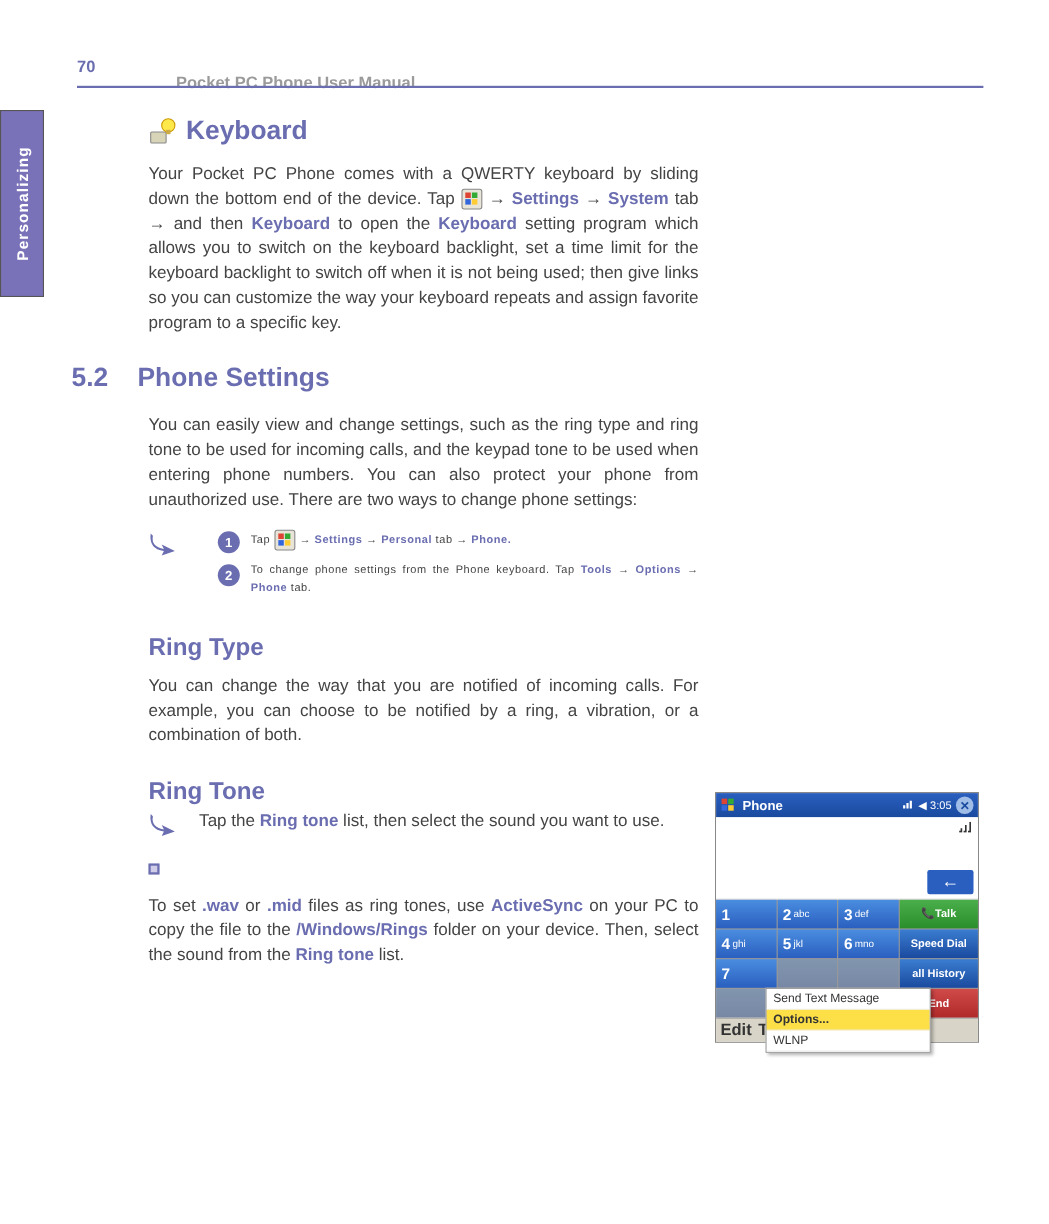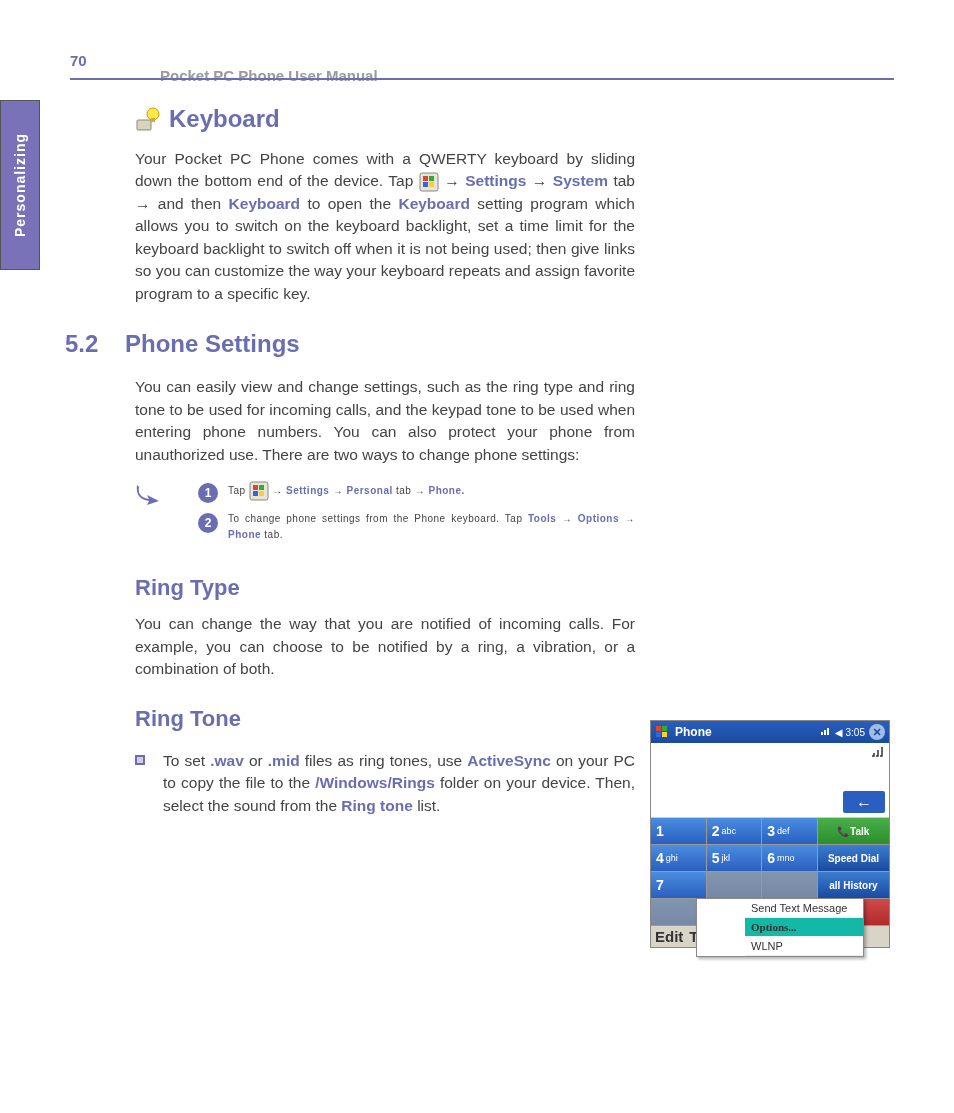--- a/index.html
+++ b/index.html
@@ -172,20 +172,21 @@
     color: #444;
     flex: 1;
     text-align: justify;
   }
   .tip-text .term { color: #6a6db0; font-weight: bold; }
   .bullet-row {
     display: flex;
     align-items: flex-start;
     gap: 18px;
     margin-top: 18px;
+    flex-direction: column;
   }
   .bullet-sq {
     width: 10px;
     height: 10px;
     border: 2px solid #6a6db0;
     background: #d0cde8;
     margin-top: 5px;
     flex-shrink: 0;
   }
   .bullet-text {
@@ -270,37 +271,35 @@
     font-weight: bold;
     font-size: 10px;
     padding-left: 0;
   }
   .key.fn.green { background: linear-gradient(#4aaf4a,#2a8f2a); }
   .key.fn.red { background: linear-gradient(#d04a4a,#b02a2a); }
   .popup {
     position: absolute;
     top: 177px;
     left: 45px;
-    width: 168px;
+    width: 150px;
     background: #fff;
     border: 1px solid #888;
     box-shadow: 2px 2px 3px rgba(0,0,0,0.3);
     z-index: 10;
-    padding-left: 48px;
   }
   .popup .item {
     padding: 3px 6px;
     font-size: 11px;
     border-bottom: 1px solid #eee;
     background: #fff;
   }
   .popup .item.sel {
-    background: #14b8a6;
-    font-weight: bold;
-    font-family: Liberation Serif, serif;
+    background: #fde047;
+    font-weight: bold;
   }
   .phone-bottom {
     background: #d8d4c8;
     height: 22px;
     display: flex;
     align-items: center;
     padding: 0 4px;
     gap: 6px;
     border-top: 1px solid #999;
   }
@@ -384,20 +383,30 @@
             </div>
           </div>
         </div>
       </div>
     </div>
 
     <h2 class="sub">Ring Type</h2>
     <p class="para">You can change the way that you are notified of incoming calls. For example, you can choose to be notified by a ring, a vibration, or a combination of both.</p>
 
     <h2 class="sub" style="margin-bottom:4px;">Ring Tone</h2>
+    <div class="tip-row" style="margin-top:0;">
+      <span class="arrow-icon">
+        <svg width="28" height="24" viewBox="0 0 28 24">
+            <path d="M4 4 Q 2 14 14 16 L 12 12 L 24 18 L 12 22 L 14 18 Q 0 16 2 2 Z" fill="#6a6db0"></path>
+          </svg>
+      </span>
+      <div class="tip-text">
+        <span>Tap the </span><span class="term">Ring tone</span><span> list, then select the sound you want to use.</span>
+      </div>
+    </div>
 
     <div class="bullet-row">
       <div class="bullet-sq"></div>
       <div class="bullet-text">
         <span>To set </span><span class="term">.wav</span><span> or </span><span class="term">.mid</span><span> files as ring tones, use </span><span class="term">ActiveSync</span><span> on your PC to copy the file to the </span><span class="term">/Windows/Rings</span><span> folder on your device. Then, select the sound from the </span><span class="term">Ring tone</span><span> list.</span>
       </div>
     </div>
 
   </div>
 

